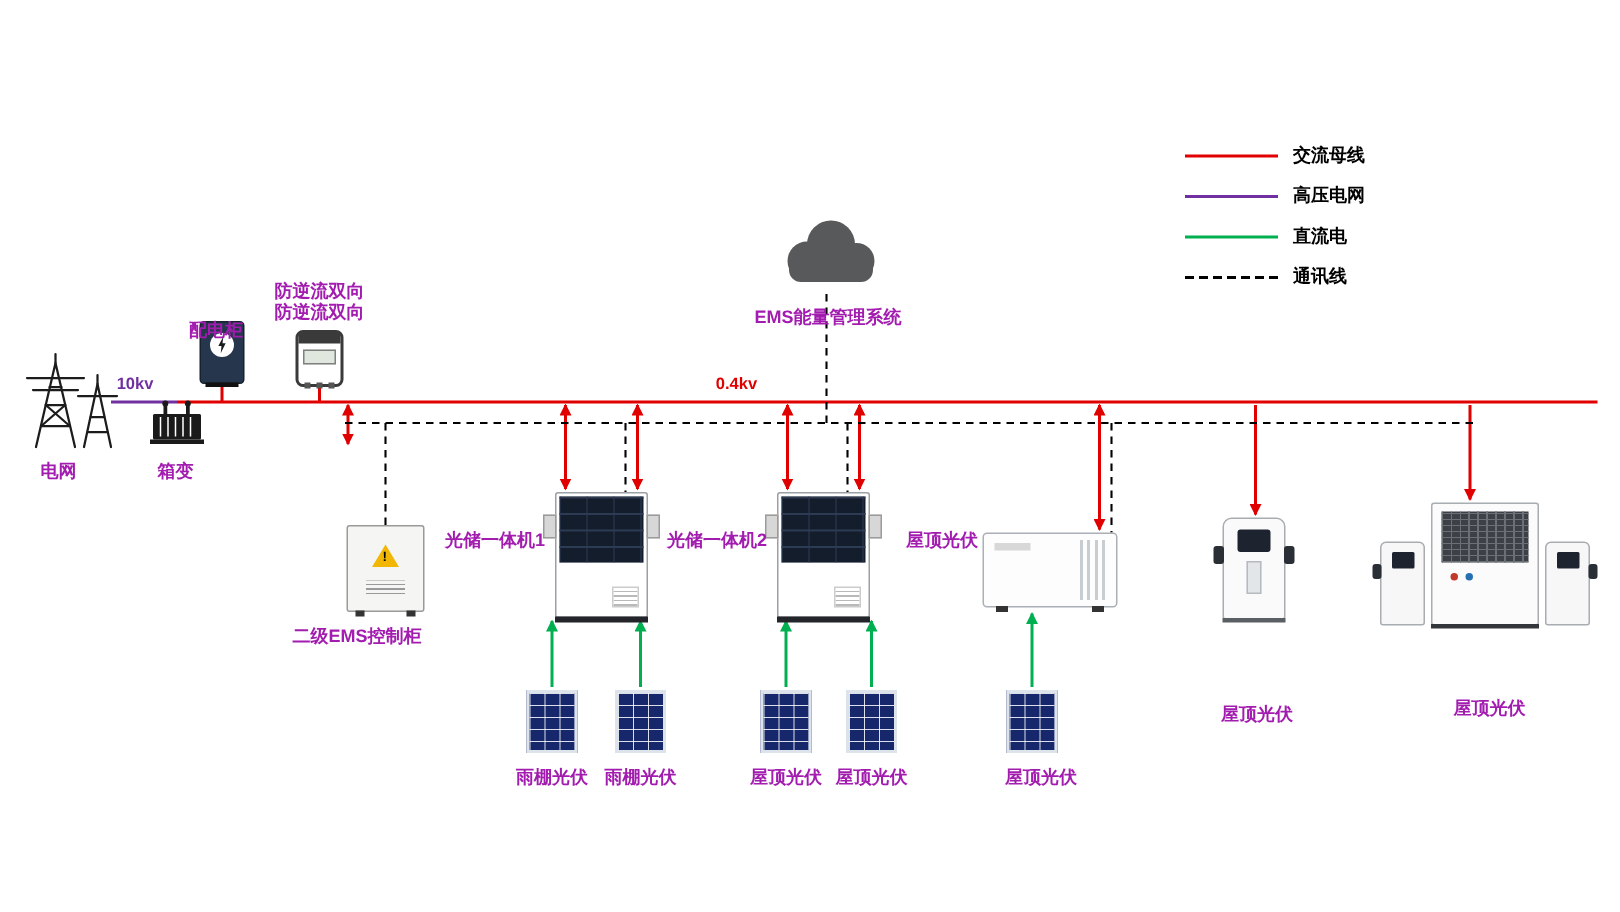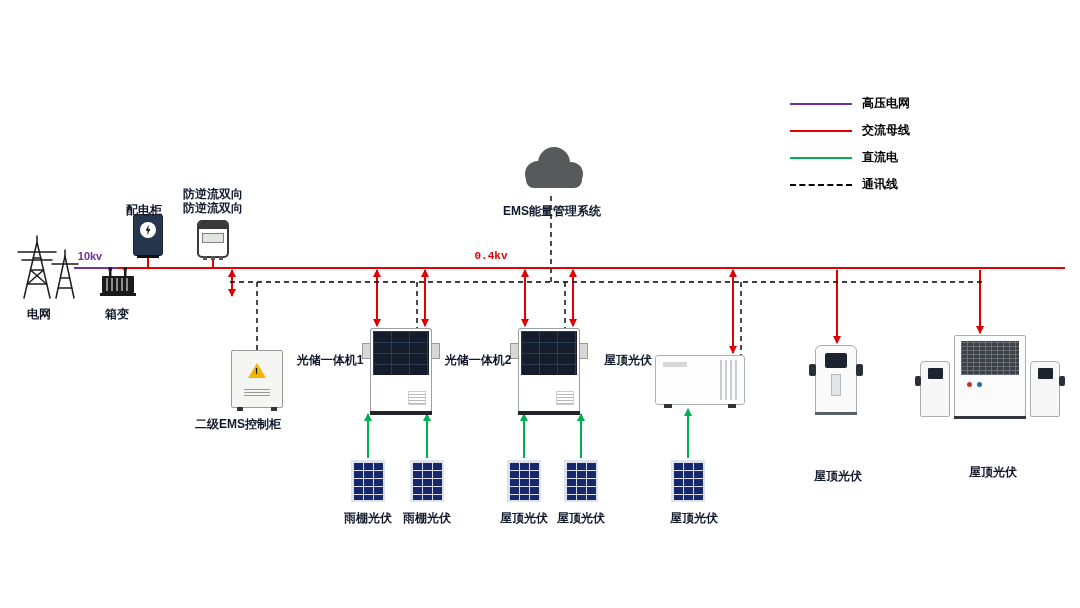--- a/index.html
+++ b/index.html
@@ -7,25 +7,25 @@
     position:relative;width:1080px;height:608px;background:#ffffff;
     font-family:"Liberation Sans",sans-serif;overflow:hidden;
   }
   #canvas *{box-sizing:border-box;}
   svg.wires{position:absolute;left:0;top:0;width:1080px;height:608px;}
   .w-red{stroke:#e00000;stroke-width:2;fill:none;}
   .w-purple{stroke:#7030a0;stroke-width:2;fill:none;}
   .w-dash{stroke:#000;stroke-width:1.4;stroke-dasharray:5 4;fill:none;}
   .w-green{stroke:#00b050;stroke-width:2;fill:none;}
 
-  .lbl{position:absolute;font-weight:bold;font-size:12px;color:#0f172a;
+  .lbl{position:absolute;font-weight:bold;font-size:12px;color:#a21caf;
        white-space:nowrap;transform:translateX(-50%);}
   .v-lbl{position:absolute;font-weight:bold;font-size:11px;white-space:nowrap;transform:translateX(-50%);}
   .v-hv{color:#7030a0;}
-  .v-lv{color:#e00000;font-family:Liberation Mono, monospace;}
+  .v-lv{color:#e00000;}
 
   
   .legend{position:absolute;left:790px;top:90px;}
   .legend-row{display:flex;align-items:center;height:27px;}
   .legend-line{display:inline-block;width:62px;border-top:2px solid #000;margin-right:10px;}
   .legend-label{font-size:12px;font-weight:bold;color:#000;}
 
   .dev{position:absolute;}
 
   
@@ -159,26 +159,26 @@
       <line class="w-green" x1="368" y1="458" x2="368" y2="414" marker-end="url(#ar-green)"></line>
       <line class="w-green" x1="427" y1="458" x2="427" y2="414" marker-end="url(#ar-green)"></line>
       <line class="w-green" x1="524" y1="458" x2="524" y2="414" marker-end="url(#ar-green)"></line>
       <line class="w-green" x1="581" y1="458" x2="581" y2="414" marker-end="url(#ar-green)"></line>
       <line class="w-green" x1="688" y1="458" x2="688" y2="409" marker-end="url(#ar-green)"></line>
     </g>
   </svg>
 
   <div class="legend">
     <div class="legend-row">
+      <span class="legend-line" style="border-top-color: rgb(224, 0, 0); border-top-style: solid;"></span>
+      <span class="legend-label">交流母线</span>
+    </div>
+    <div class="legend-row">
       <span class="legend-line" style="border-top-color: rgb(112, 48, 160); border-top-style: solid;"></span>
       <span class="legend-label">高压电网</span>
-    </div>
-    <div class="legend-row">
-      <span class="legend-line" style="border-top-color: rgb(224, 0, 0); border-top-style: solid;"></span>
-      <span class="legend-label">交流母线</span>
     </div>
     <div class="legend-row">
       <span class="legend-line" style="border-top-color: rgb(0, 176, 80); border-top-style: solid;"></span>
       <span class="legend-label">直流电</span>
     </div>
     <div class="legend-row">
       <span class="legend-line" style="border-top-color: rgb(0, 0, 0); border-top-style: dashed;"></span>
       <span class="legend-label">通讯线</span>
     </div>
   </div>
@@ -218,21 +218,21 @@
   <div class="lbl" style="left:117px;top:306px;">箱变</div>
 
   <div class="v-lbl v-hv" style="left:90px;top:250px;">10kv</div>
   <div class="v-lbl v-lv" style="left:491px;top:250px;">0.4kv</div>
 
   <div class="dev cab-dist">
     <div class="bolt-circle">
         <span class="bolt"></span>
       </div>
   </div>
-  <div class="lbl" style="left:144px;top:202px;">配电柜</div>
+  <div class="lbl" style="left:144px;top:212px;">配电柜</div>
 
   <div class="dev meter">
     <div class="meter-top"></div>
     <div class="meter-lcd"></div>
     <div class="meter-btns"><span></span><span></span><span></span></div>
   </div>
   <div class="lbl" style="left:213px;top:186px;">防逆流双向</div>
   <div class="lbl" style="left:213px;top:200px;">防逆流双向</div>
 
   <div class="dev" style="left:514px;top:140px;">

